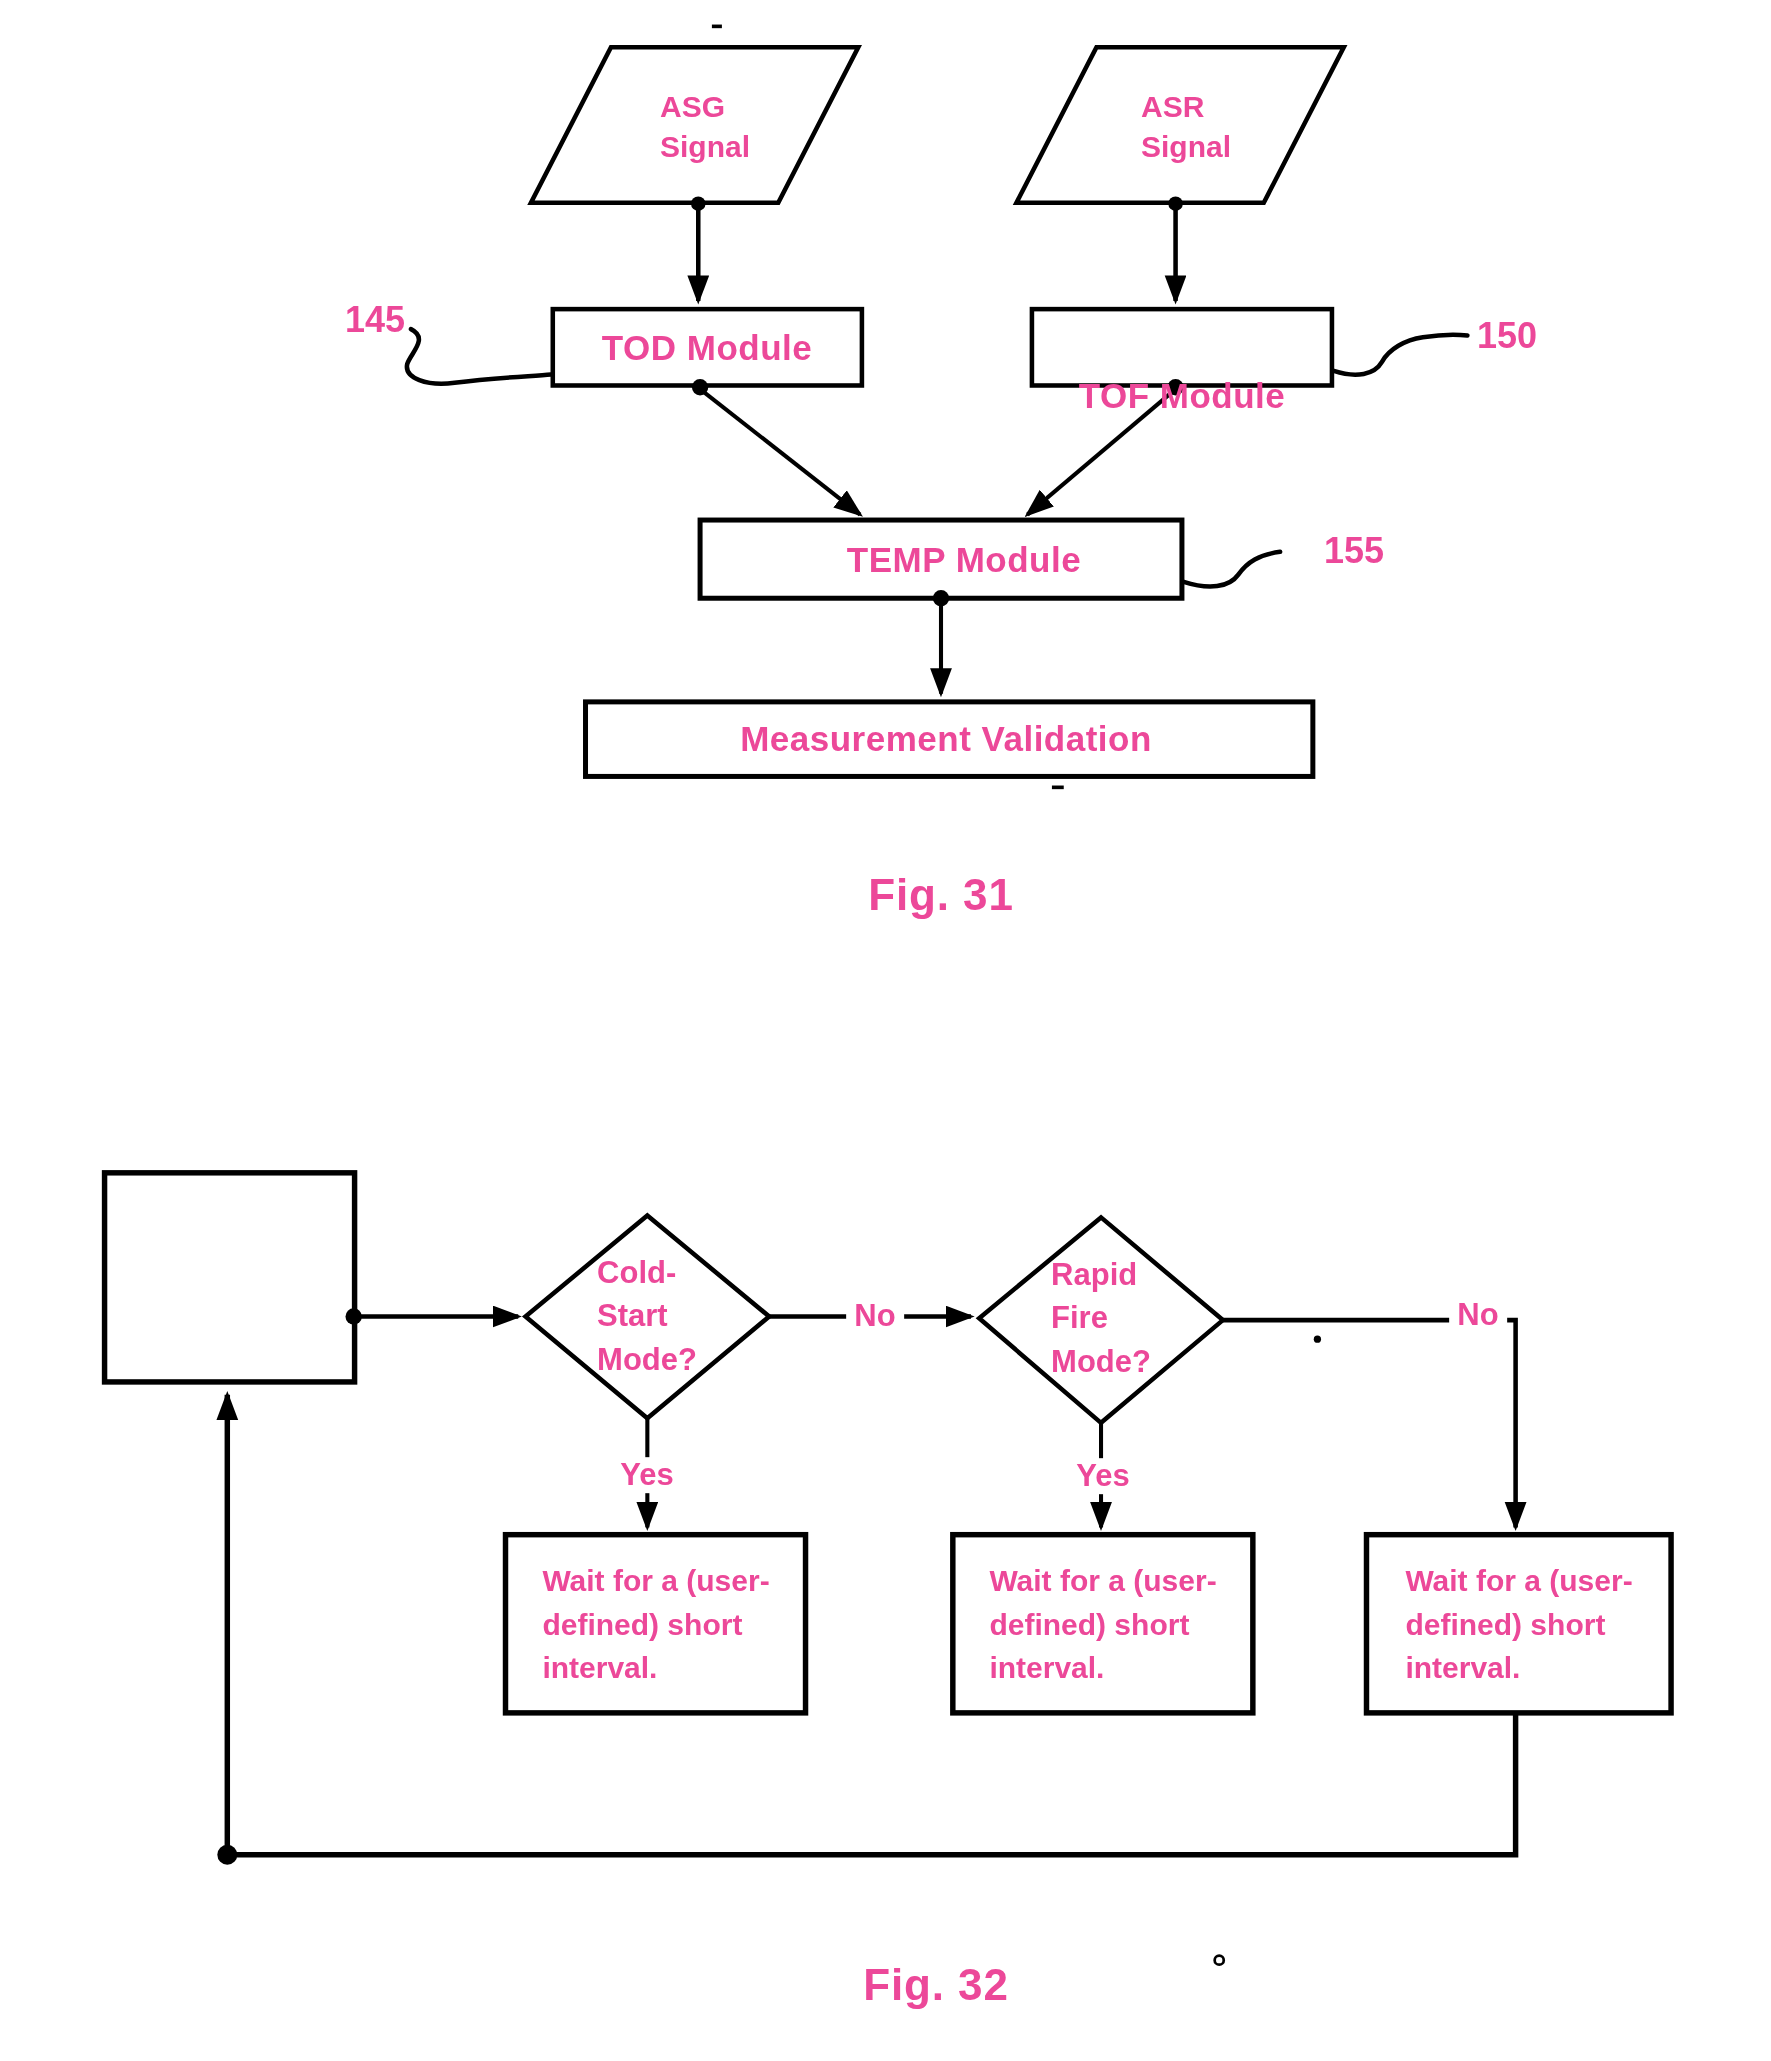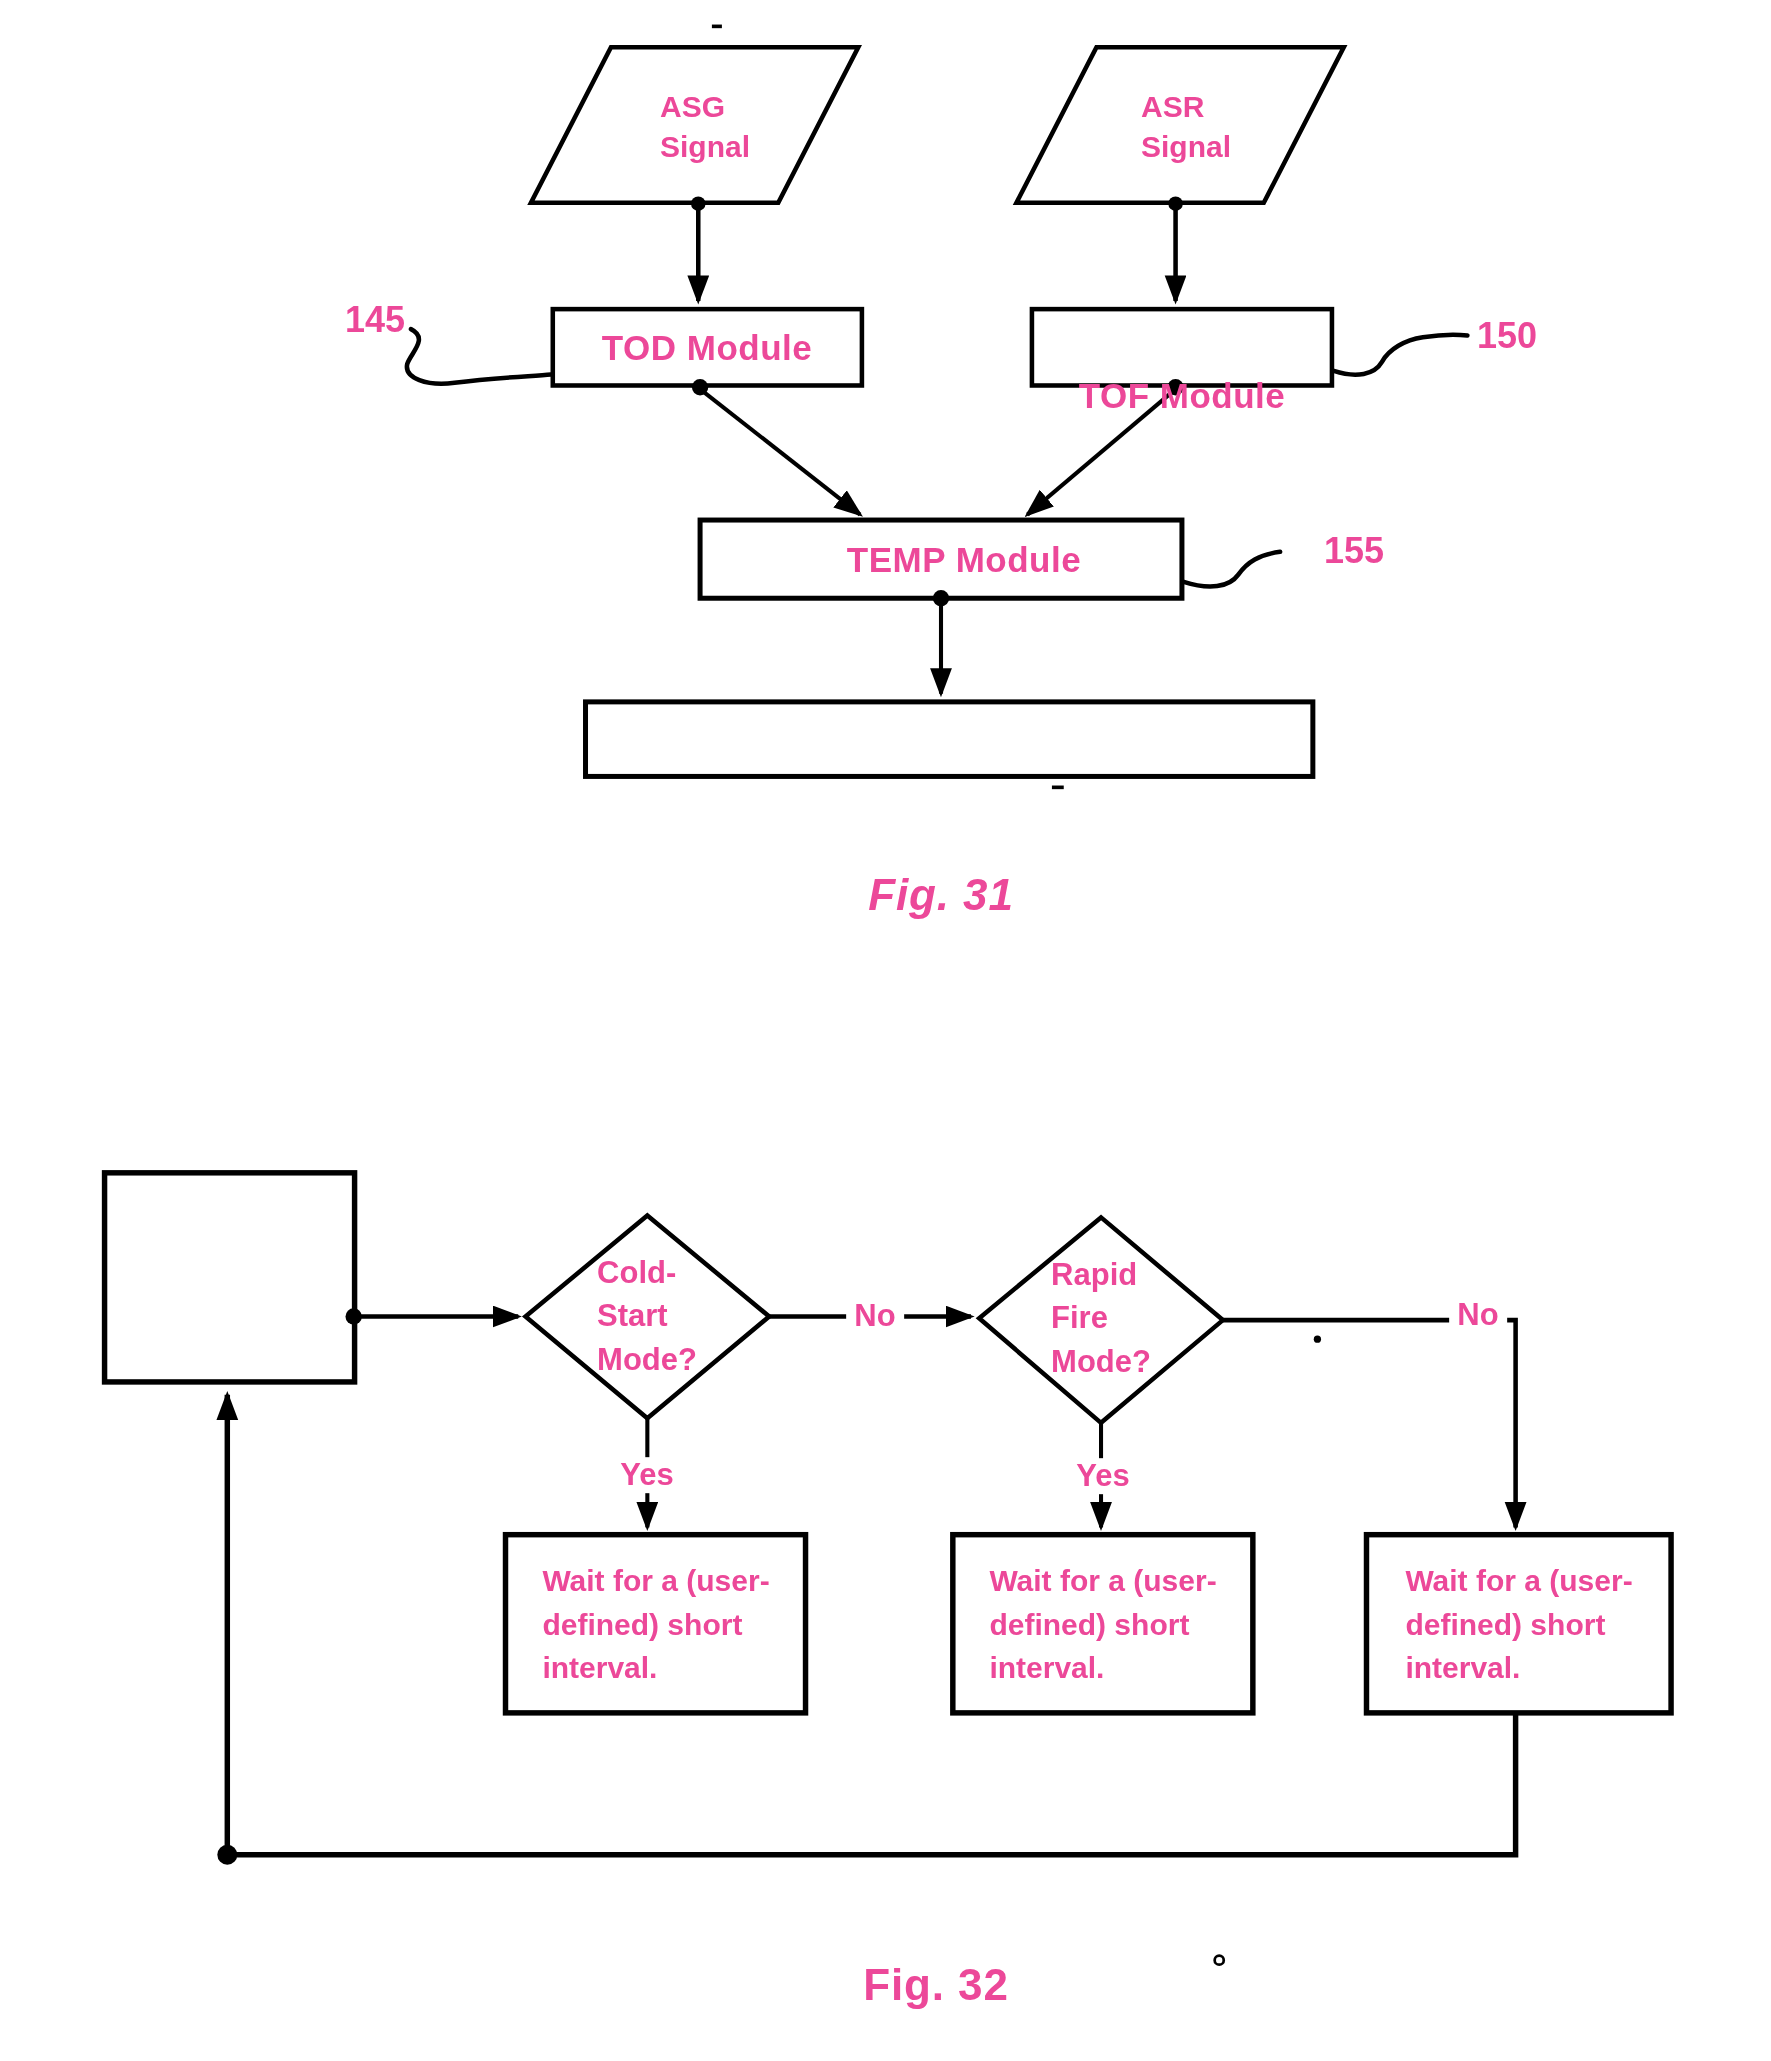--- a/index.html
+++ b/index.html
@@ -89,21 +89,22 @@
   <div class="lbl t-para" style="left:705px;top:127px;">ASG
 Signal</div>
   <div class="lbl t-para" style="left:1186px;top:127px;">ASR
 Signal</div>
   <div class="lbl t-ref" style="left:375px;top:320px;">145</div>
   <div class="lbl t-ref" style="left:1507px;top:336px;">150</div>
   <div class="lbl t-module" style="left:707px;top:348px;">TOD Module</div>
   <div class="lbl t-module" style="left:1182px;top:348px;margin-top:48px;">TOF Module</div>
   <div class="lbl t-ref" style="left:1354px;top:551px;">155</div>
   <div class="lbl t-module" style="left:943px;top:560px;margin-left:21px;">TEMP Module</div>
-  <div class="lbl t-caption" style="left:941px;top:895px;font-style:italic;">Fig. 31</div>
+  <div class="lbl t-module" style="left:946px;top:739px;">Measurement Validation</div>
+  <div class="lbl t-caption" style="left:941px;top:895px;">Fig. 31</div>
 
   <div class="lbl t-node" style="left:647px;top:1316px;">Cold-
 Start
 Mode?</div>
   <div class="lbl t-edge" style="left:875px;top:1316px;">No</div>
   <div class="lbl t-node" style="left:1101px;top:1318px;">Rapid
 Fire
 Mode?</div>
   <div class="lbl t-edge" style="left:1478px;top:1315px;">No</div>
   <div class="lbl t-edge" style="left:647px;top:1475px;">Yes</div>

